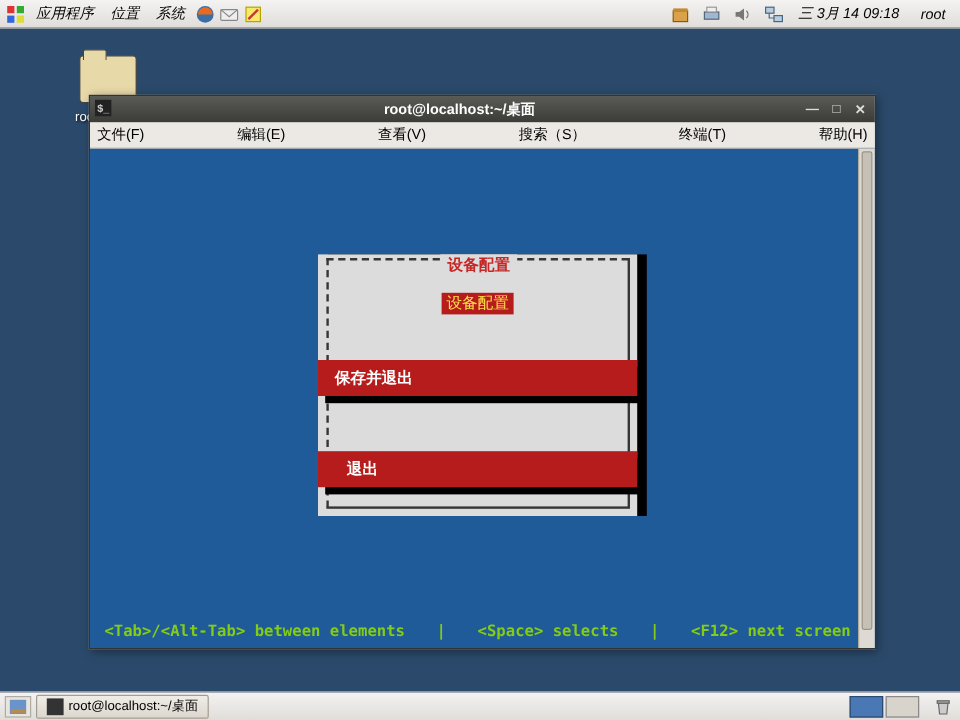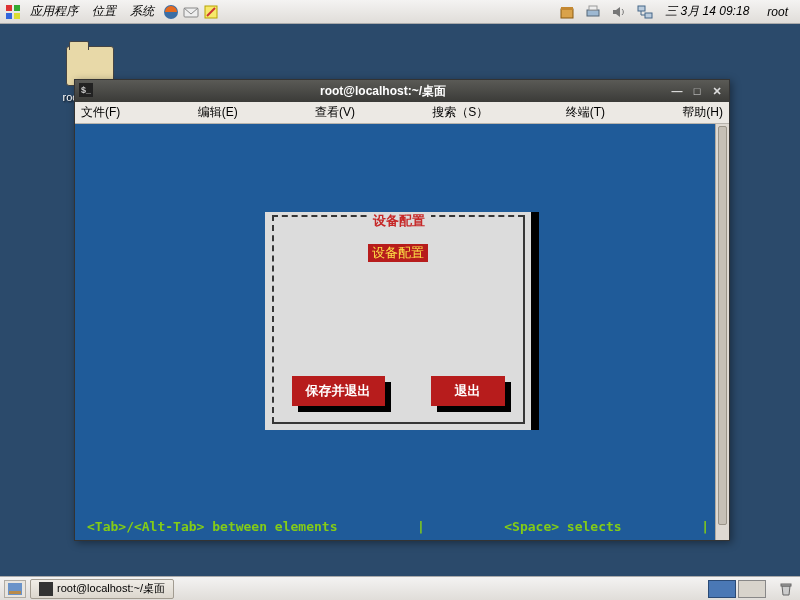--- a/index.html
+++ b/index.html
@@ -152,21 +152,21 @@
   text-align: center; color: #222;
 }
 .dlg-opt-selected {
   display: inline-block;
   background: #b71c1c; color: #fde047;
   padding: 0 4px;
   margin-top: 2px;
 }
 .dlg-btns {
   position: absolute; bottom: 24px; left: 0; right: 0;
-  display: flex; justify-content: center; gap: 46px;
+  display: flex; justify-content: center; gap: 46px; flex-direction: column;
 }
 .tui-btn {
   position: relative;
   background: #b71c1c; color: #fff;
   padding: 6px 14px;
   font-weight: bold;
 }
 .tui-btn::after {
   content: ''; position: absolute;
   top: 6px; left: 6px; width: 100%; height: 100%;
@@ -330,20 +330,21 @@
             <div class="tui-btn" style="position:relative; padding:6px 24px;">退出</div>
           </div>
         </div>
       </div>
 
       <div class="footer-hint">
         <span>&lt;Tab&gt;/&lt;Alt-Tab&gt; between elements</span>
         <span>|</span>
         <span>&lt;Space&gt; selects</span>
         <span>|</span>
+        <span>&lt;F12&gt; next screen</span>
       </div>
     </div>
   </div>
 </div>
 
 <div class="bottom-panel">
   <div class="show-desktop">
     <svg width="14" height="12" viewBox="0 0 14 12">
         <rect width="14" height="12" fill="#6a93c9"></rect>
         <rect x="1" y="8" width="12" height="3" fill="#b88b4a"></rect>

